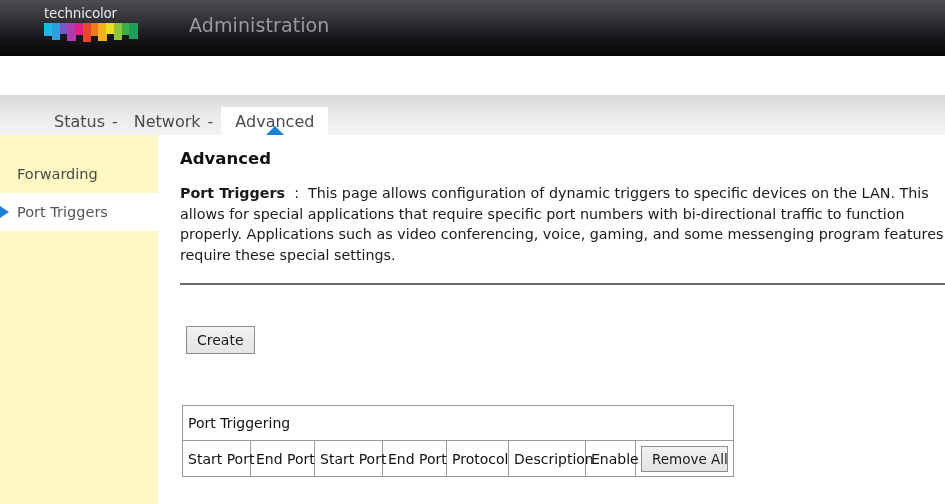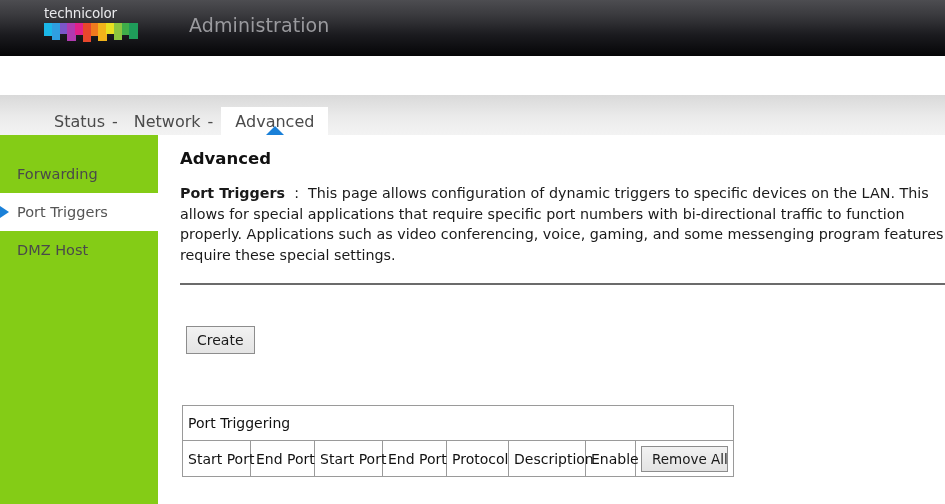--- a/index.html
+++ b/index.html
@@ -146,21 +146,21 @@
     border-right: 9px solid transparent;
     border-bottom: 9px solid #1a80d8;
   }
 
   
   .sidebar {
     position: absolute;
     left: 0; top: 135px;
     width: 158px;
     height: 369px;
-    background: #84cc16;
+    background: #fef9c3;
     box-sizing: border-box;
   }
   .side-item {
     position: relative;
     height: 38px;
     display: flex;
     align-items: center;
     padding-left: 17px;
     font-size: 14.5px;
     color: #4a4a4a;
@@ -336,23 +336,20 @@
   </div>
   <div class="tabstrip-shadow"></div>
 
   <div class="sidebar" id="sidebar">
       <div class="side-item first">
         <span>Forwarding</span>
       </div>
       <div class="side-item active">
         <span class="side-arrow"></span>
         <span>Port Triggers</span>
-      </div>
-      <div class="side-item">
-        <span>DMZ Host</span>
       </div>
     </div>
 
   <div class="content">
     <div class="page-title">Advanced</div>
 
     <div class="desc">
       <b>Port Triggers</b><span>&nbsp;&nbsp;</span><span>:</span><span>&nbsp;&nbsp;</span><span>This page allows configuration of dynamic triggers to specific devices on the LAN. This allows for special applications that require specific port numbers with bi-directional traffic to function properly. Applications such as video conferencing, voice, gaming, and some messenging program features require these special settings.</span>
     </div>
 

